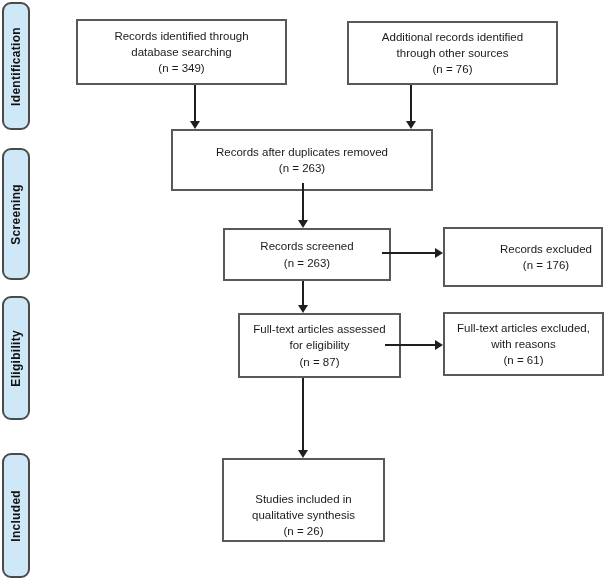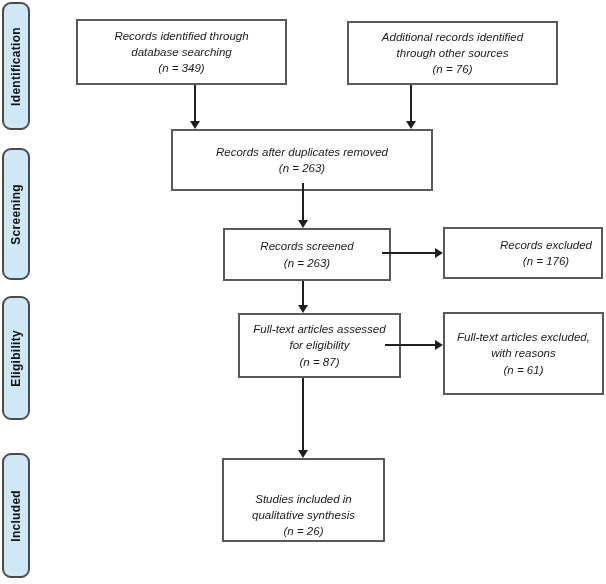--- a/index.html
+++ b/index.html
@@ -36,21 +36,20 @@
   
   .fbox {
     position: absolute;
     background: #ffffff;
     border: 2px solid #595959;
     box-sizing: border-box;
     display: flex;
     align-items: center;
     justify-content: center;
     text-align: center;
-    font-style: italic;
   }
   .fbox .txt {
     white-space: pre-line;
     font-size: 11.5px;
     line-height: 1.42;
     color: #1a1a1a;
   }
   .fbox.low { padding-top: 30px; }
   
   .vline { position: absolute; width: 2px; background: #1f1f1f; }
@@ -97,30 +96,30 @@
 (n = 76)</span>
   </div>
   <div class="fbox" style="left:171px; top:129px; width:262px; height:62px;">
     <span class="txt">Records after duplicates removed
 (n = 263)</span>
   </div>
   <div class="fbox" style="left:223px; top:228px; width:168px; height:53px;">
     <span class="txt">Records screened
 (n = 263)</span>
   </div>
-  <div class="fbox" style="left:443px; top:227px; width:160px; height:52px;padding-left:46px;">
+  <div class="fbox" style="left:443px; top:227px; width:160px; height:60px;padding-left:46px;">
     <span class="txt">Records excluded
 (n = 176)</span>
   </div>
   <div class="fbox" style="left:238px; top:313px; width:163px; height:65px;">
     <span class="txt">Full-text articles assessed
 for eligibility
 (n = 87)</span>
   </div>
-  <div class="fbox" style="left:443px; top:312px; width:161px; height:83px;">
+  <div class="fbox" style="left:443px; top:312px; width:161px; height:64px;">
     <span class="txt">Full-text articles excluded,
 with reasons
 (n = 61)</span>
   </div>
   <div class="fbox low" style="left:222px; top:458px; width:163px; height:84px;">
     <span class="txt">Studies included in
 qualitative synthesis
 (n = 26)</span>
   </div>
 

